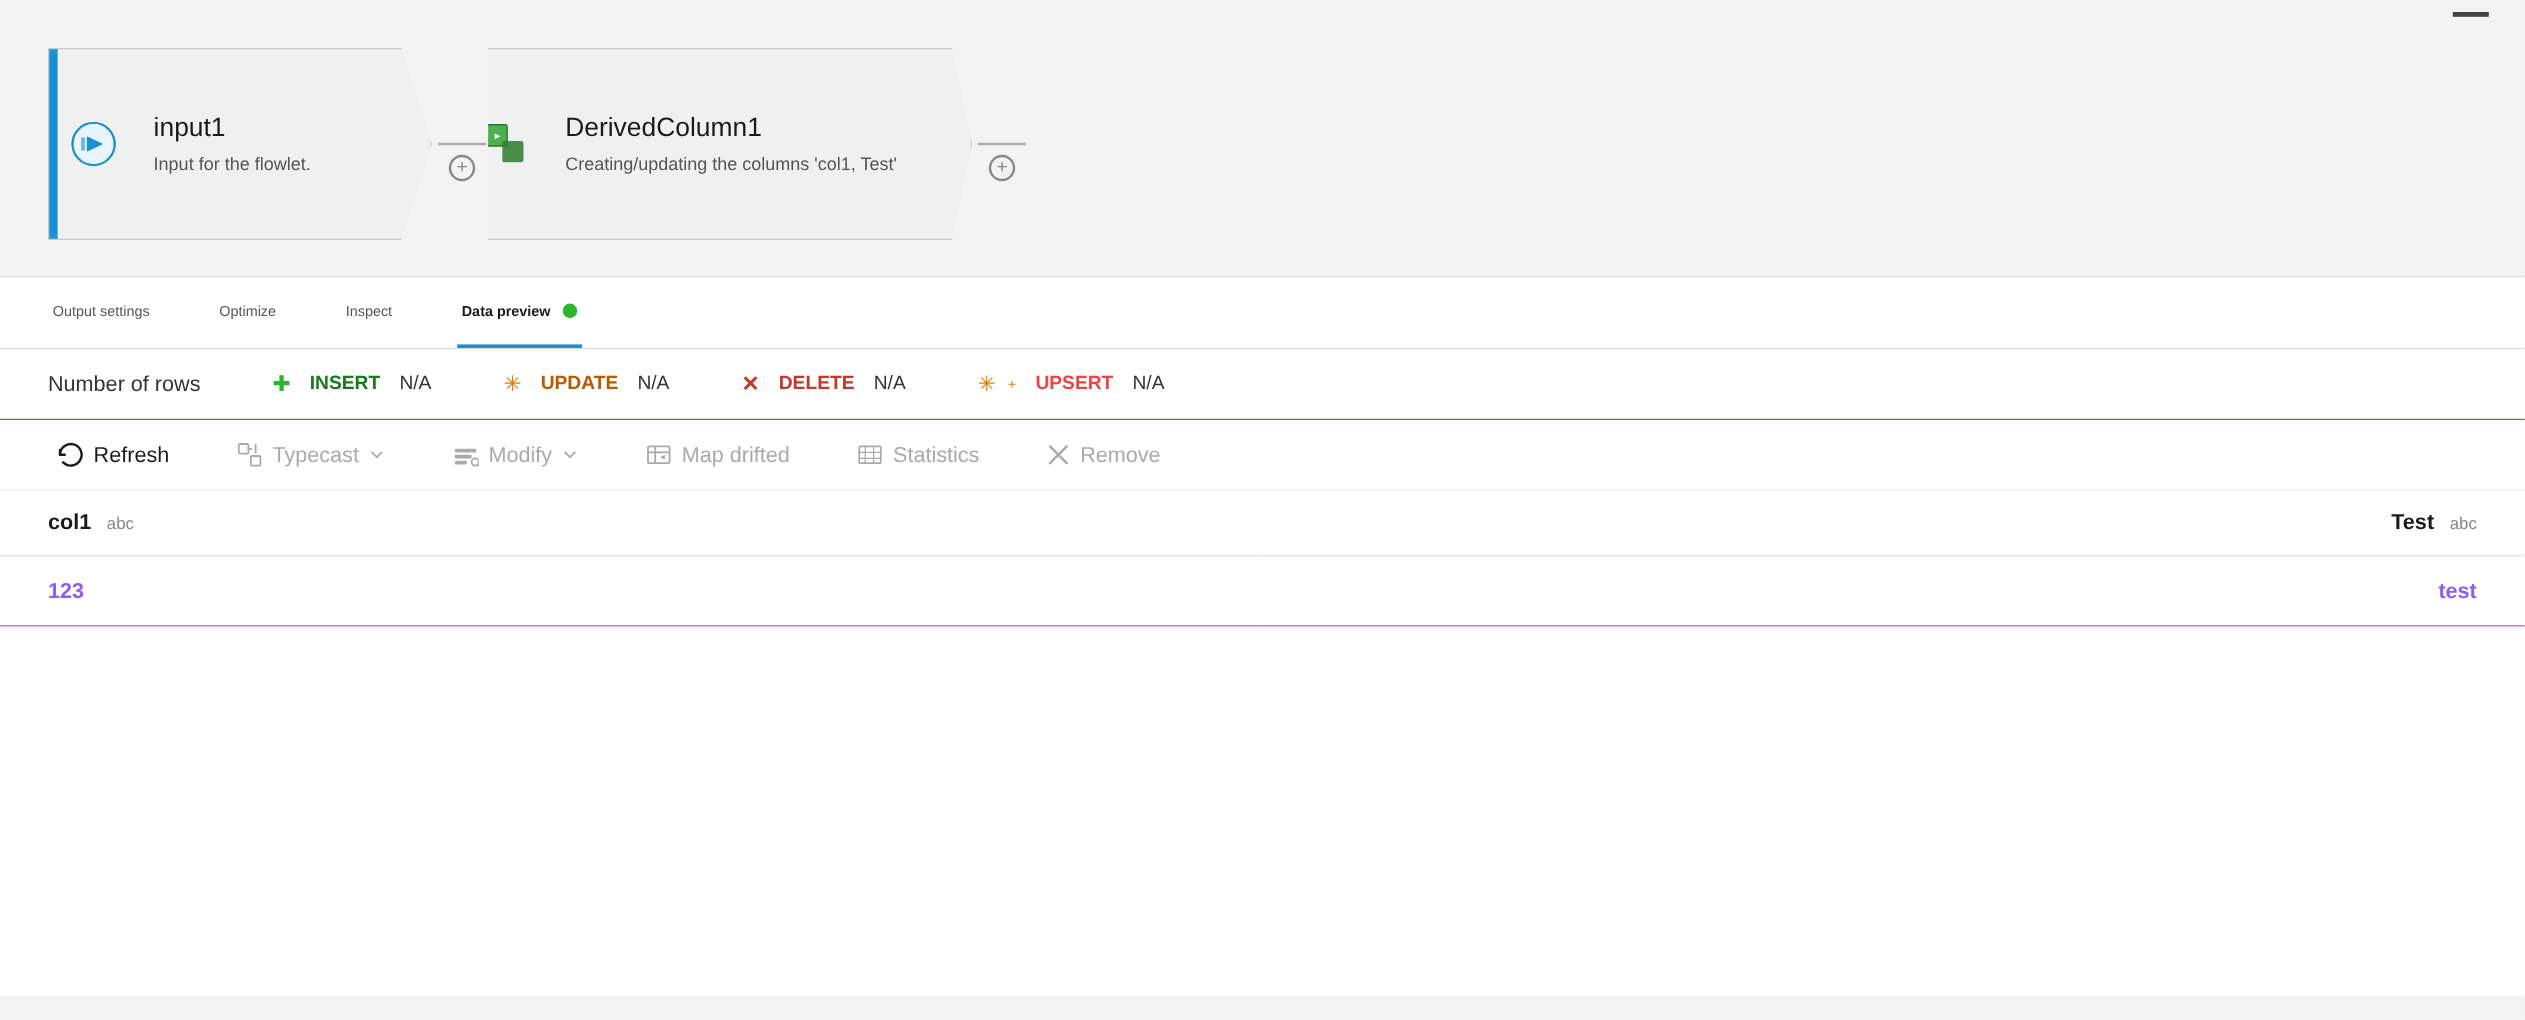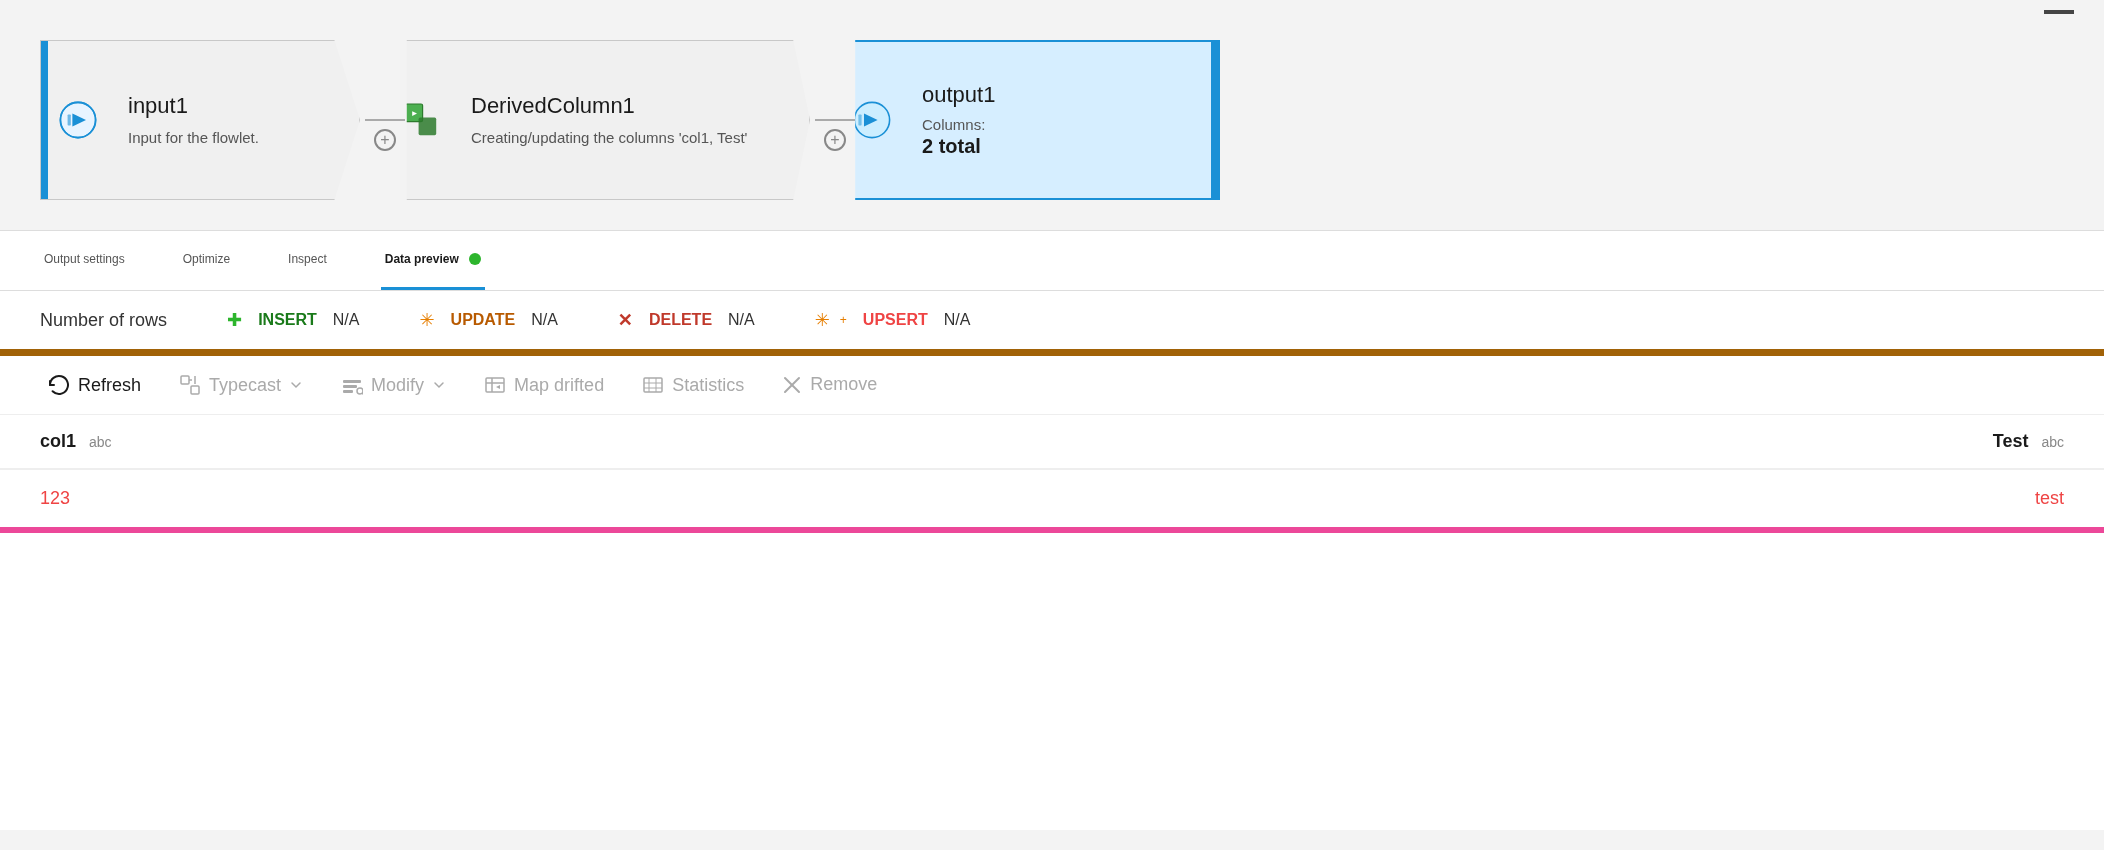--- a/index.html
+++ b/index.html
@@ -196,21 +196,21 @@
       margin-left: 10px;
       display: inline-block;
     }
 
     
     .stats-row {
       display: flex;
       align-items: center;
       padding: 18px 40px;
       gap: 60px;
-      border-bottom: 7px solid #a16207;
+      border-bottom: 1px solid #a16207;
       font-size: 18px;
     }
 
     .stat-item {
       display: flex;
       align-items: center;
       gap: 10px;
     }
 
     .stat-label {
@@ -241,23 +241,23 @@
     }
 
     .stat-value {
       font-size: 16px;
       color: #333;
     }
 
     
     .toolbar-row {
       display: flex;
-      align-items: flex-start;
+      align-items: center;
       padding: 14px 40px;
-      gap: 22px;
+      gap: 40px;
       border-bottom: 1px solid #eee;
     }
 
     .toolbar-btn {
       display: flex;
       align-items: center;
       gap: 8px;
       font-size: 18px;
       color: #1a1a1a;
       cursor: pointer;
@@ -296,22 +296,23 @@
       margin-left: 8px;
     }
 
     .data-table th.right-align {
       text-align: right;
     }
 
     .data-table td {
       padding: 18px 40px;
       font-size: 18px;
-      color: #ef4444;
-      border-bottom: 6px solid #ec4899;
+      color: #8b5cf6;
+      border-bottom: 1px solid #ec4899;
+      font-weight: bold;
     }
 
     .data-table td.right-align {
       text-align: right;
     }
 
     
     .input-icon-svg, .derived-icon-svg, .output-icon-svg {
       width: 50px;
       height: 50px;
@@ -369,36 +370,20 @@
       <div class="node-desc">Creating/updating the columns 'col1, Test'</div>
     </div>
   </div>
 
   <div class="connector">
     <div class="connector-line">
       <div class="connector-plus">+</div>
     </div>
   </div>
 
-  <div class="node-output">
-    <div class="node-icon">
-
-      <svg class="output-icon-svg" viewBox="0 0 50 50" xmlns="http://www.w3.org/2000/svg">
-        <circle cx="25" cy="25" r="22" fill="#cceeff" stroke="#1a90d6" stroke-width="2"></circle>
-        <polygon points="15,17 15,33 32,25" fill="#1a90d6"></polygon>
-        <rect x="8" y="18" width="4" height="14" rx="1" fill="#1a90d6" opacity="0.5"></rect>
-      </svg>
-    </div>
-    <div class="node-content">
-      <div class="node-title">output1</div>
-      <div class="node-columns-label">Columns:</div>
-      <div class="node-columns-value">2 total</div>
-    </div>
-    <div class="node-accent-bar" style="background:#1a90d6; width:7px;"></div>
-  </div>
 
   <div class="minimize-btn"></div>
 </div>
 
 <div class="bottom-panel">
 
   <div class="tabs-row">
     <div class="tab">
       <span>Output settings</span>
     </div>

